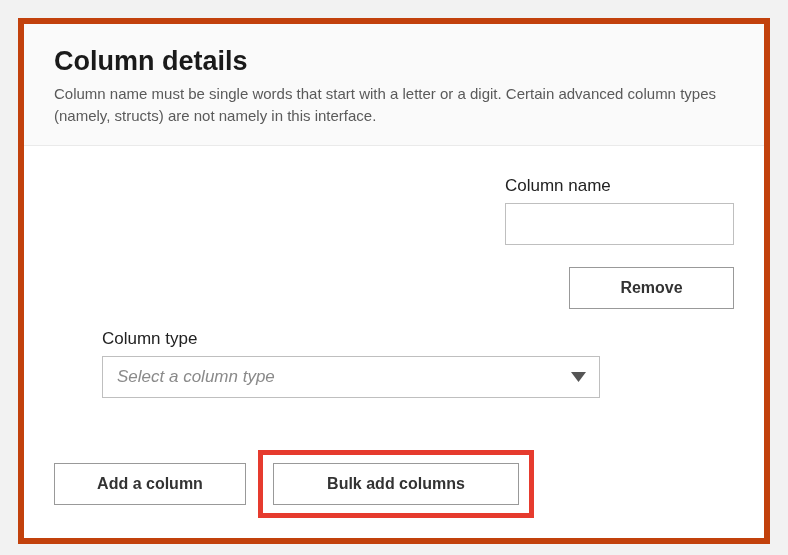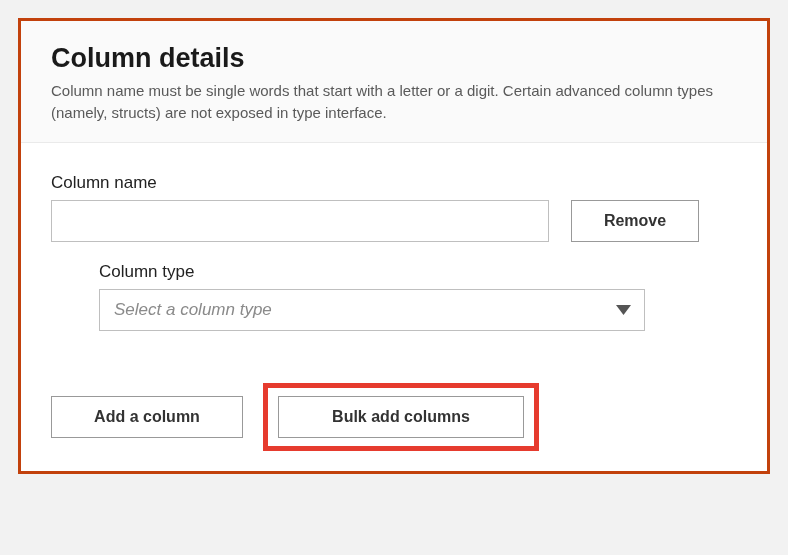--- a/index.html
+++ b/index.html
@@ -11,21 +11,21 @@
     body {
       font-family: "Segoe UI", Tahoma, Geneva, Verdana, sans-serif;
       background: #f2f2f2;
       width: 788px;
       height: 555px;
       padding: 18px;
     }
 
     .panel {
       background: #fff;
-      border: 3px solid #c2410c;
+      border: 6px solid #c2410c;
       width: 752px;
       margin: 0 auto;
     }
 
     .panel-header {
       padding: 22px 30px 18px 30px;
       border-bottom: 1px solid #eaeaea;
       background: #fafafa;
     }
 
@@ -44,20 +44,21 @@
 
     .panel-body {
       padding: 30px 30px 20px 30px;
     }
 
     .field-row {
       display: flex;
       align-items: flex-end;
       gap: 22px;
       margin-bottom: 20px;
+      flex-direction: column;
     }
 
     .field-group {
       flex: 1;
       max-width: 498px;
     }
 
     .field-label {
       display: block;
       font-size: 17px;
@@ -84,26 +85,26 @@
       border: 1px solid #999;
       background: #fff;
       color: #333;
       font-weight: 700;
       font-size: 16px;
       cursor: pointer;
       font-family: inherit;
     }
 
     .btn-remove {
-      width: 128px;
+      width: 165px;
     }
 
     .select-wrapper {
       position: relative;
-      width: 546px;
+      width: 498px;
     }
 
     .select-input {
       width: 100%;
       height: 42px;
       border: 1px solid #bfbfbf;
       padding: 6px 40px 6px 14px;
       font-size: 17px;
       font-style: italic;
       color: #8a8a8a;
@@ -125,21 +126,21 @@
       display: block;
     }
 
     .type-field {
       margin-bottom: 52px;
       margin-left: 48px;
     }
 
     .actions-row {
       display: flex;
-      gap: 20px;
+      gap: 12px;
       align-items: center;
     }
 
     .btn-add {
       width: 192px;
     }
 
     .highlight-box {
       border: 5px solid #e63b2e;
       padding: 8px 10px;
@@ -150,21 +151,21 @@
       width: 246px;
     }
   </style>
 </head>
 <body>
 
 <div class="panel">
 
   <div class="panel-header">
     <h2 class="panel-title">Column details</h2>
-    <p class="panel-desc">Column name must be single words that start with a letter or a digit. Certain advanced column types (namely, structs) are not exposed in type interface.</p>
+    <p class="panel-desc">Column name must be single words that start with a letter or a digit. Certain advanced column types (namely, structs) are not namely in this interface.</p>
   </div>
 
   <div class="panel-body">
 
     <div class="field-row">
       <div class="field-group">
         <label class="field-label">Column name</label>
         <input type="text" class="text-input" value="" style="">
       </div>
       <button class="btn btn-remove">Remove</button>

